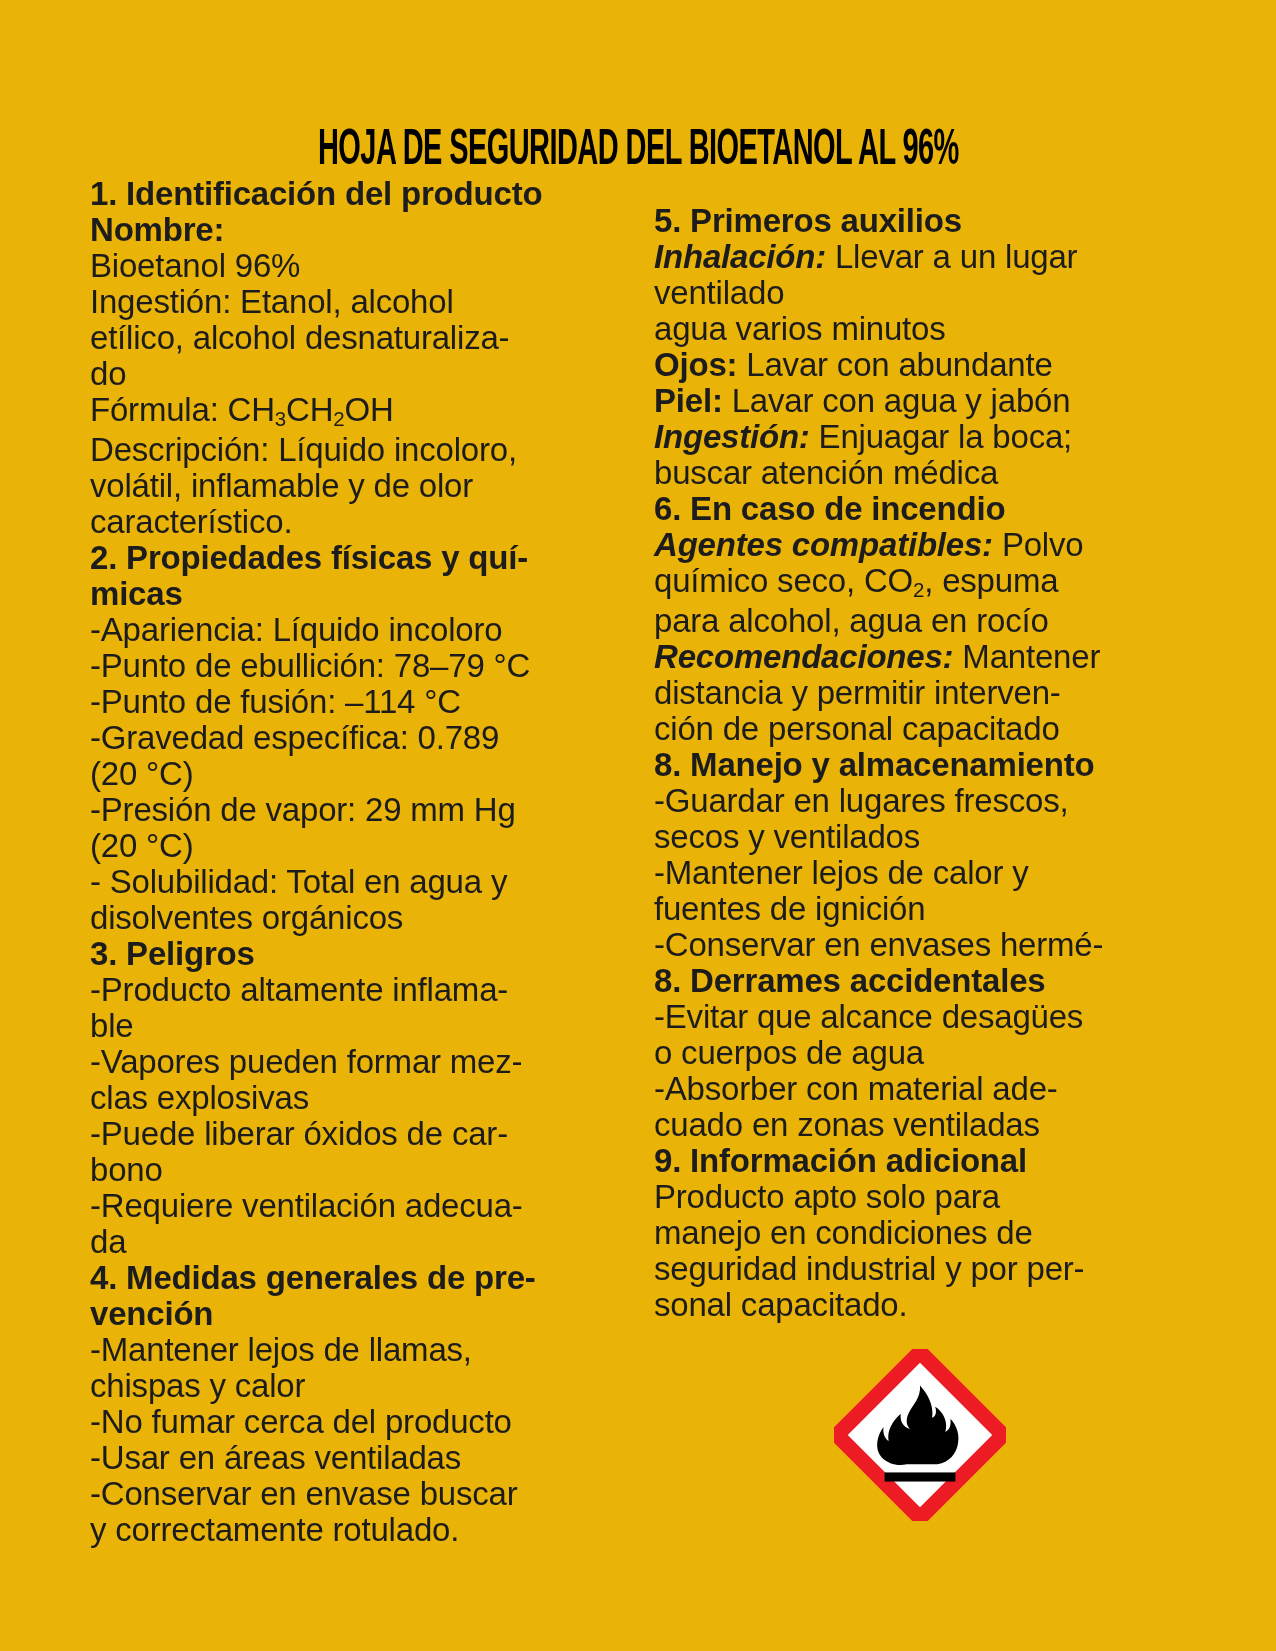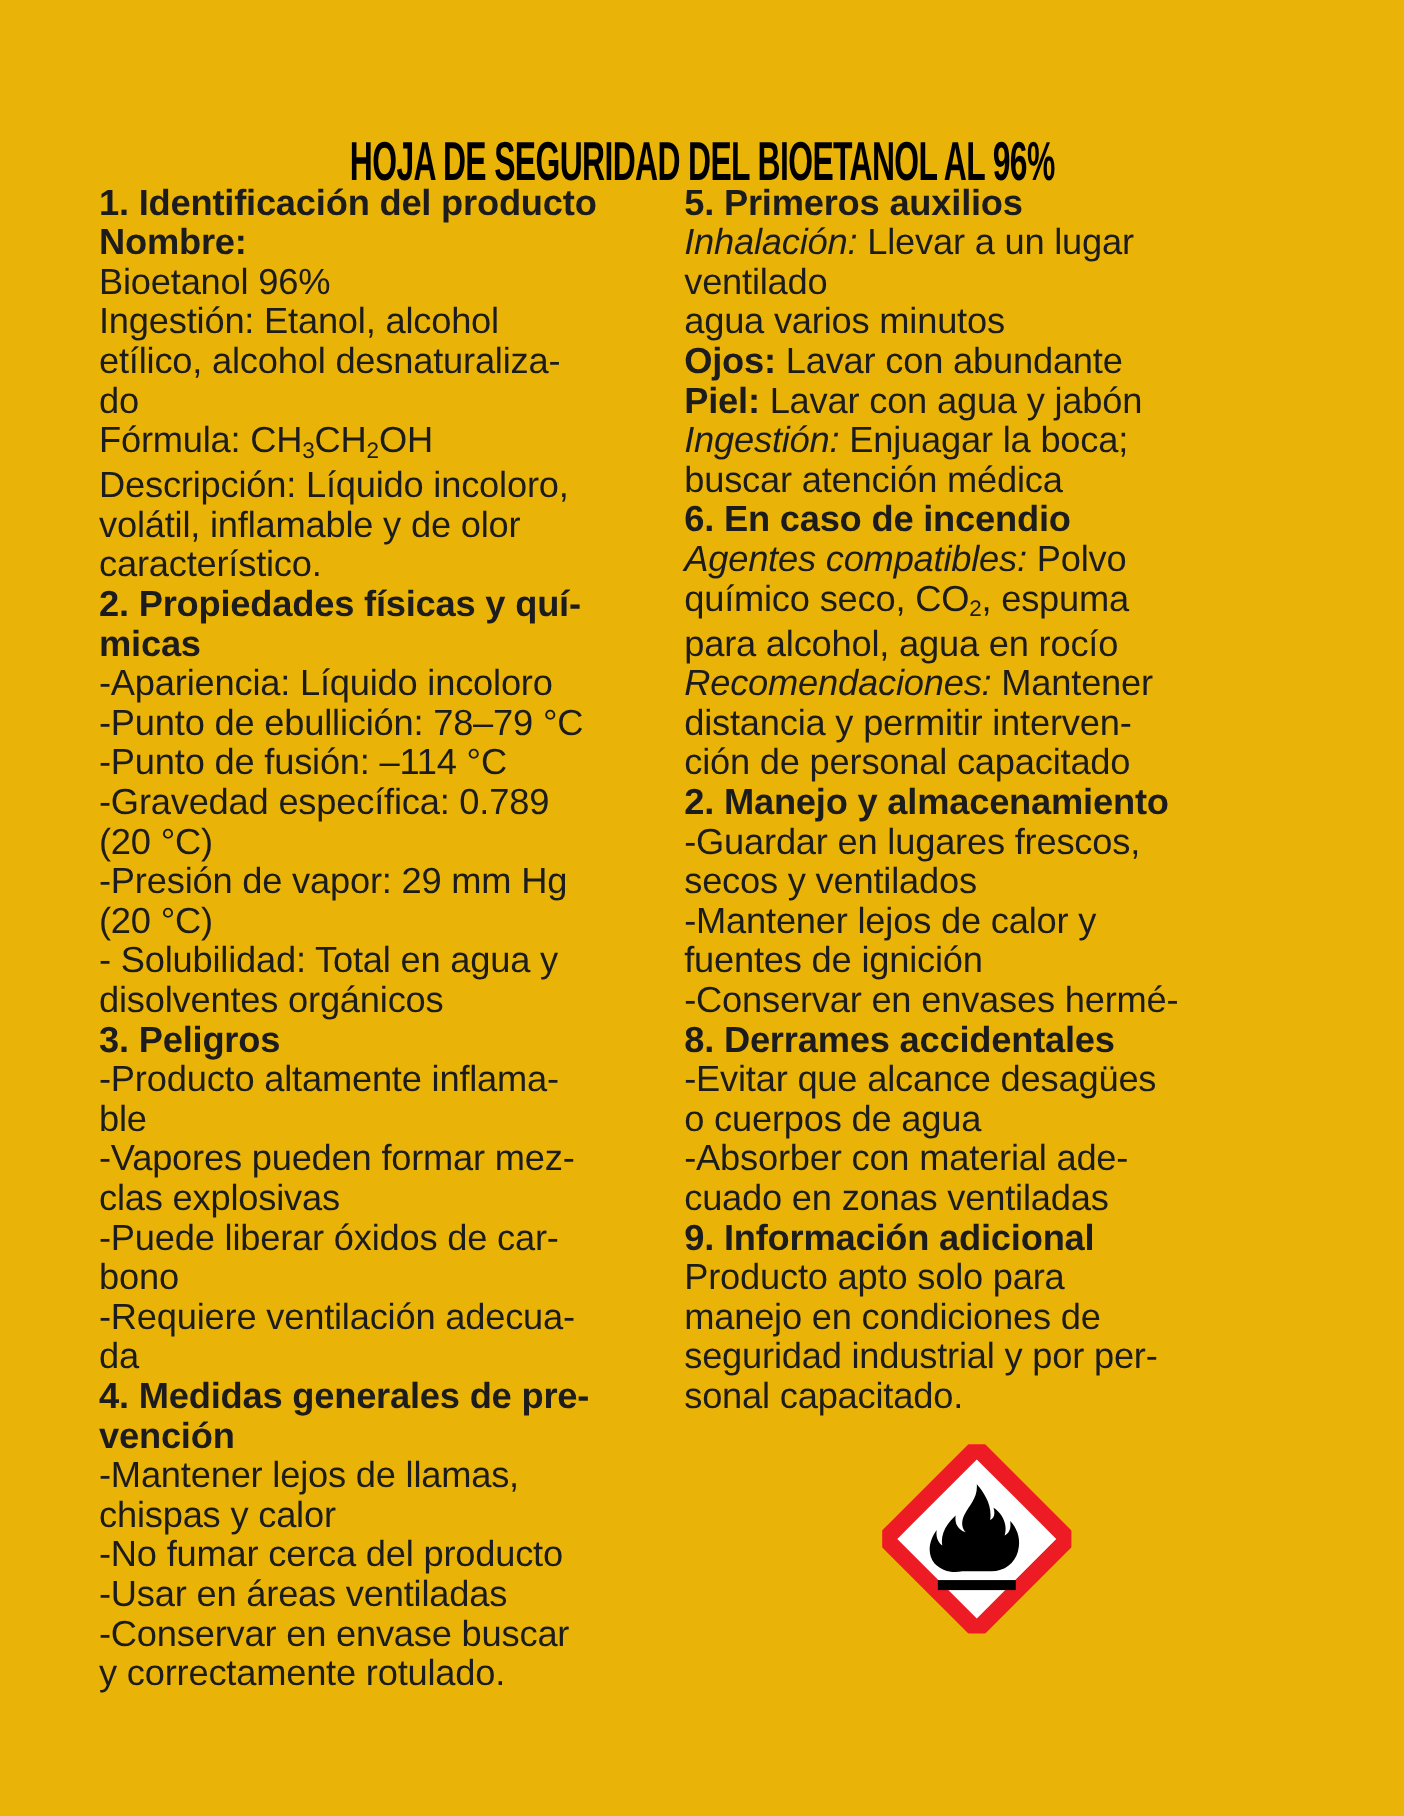--- a/index.html
+++ b/index.html
@@ -29,34 +29,36 @@
     line-height: 1;
   }
   .doc-title .squeeze {
     display: inline-block;
     transform: scaleX(0.58);
     transform-origin: center;
     letter-spacing: -1px;
   }
   .cols {
     position: absolute;
-    top: 166px;
+    top: 176px;
     left: 90px;
     width: 1096px;
     display: flex;
+    gap: 32px;
+    align-items: center;
   }
   .col {
     width: 532px;
     font-size: 33px;
     line-height: 36px;
     letter-spacing: -0.2px;
   }
   .line { white-space: nowrap; }
   .seg-b  { font-weight: bold; }
-  .seg-bi { font-weight: normal; font-style: italic; margin-top: 35px; }
+  .seg-bi { font-weight: bold; font-style: italic; margin-top: 35px; }
   .seg-sub {
     font-size: 0.62em;
     position: relative;
     top: 0.22em;
   }
   .pictogram {
     display: block;
     margin: 26px auto 0 auto;
   }
 </style>
@@ -118,21 +120,21 @@
         <div class="line"><span class="seg-b">Piel:</span><span> Lavar con agua y jabón</span></div>
         <div class="line"><span class="seg-bi">Ingestión:</span><span> Enjuagar la boca;</span></div>
         <div class="line"><span>buscar atención médica</span></div>
         <div class="line"><span class="seg-b">6. En caso de incendio</span></div>
         <div class="line"><span class="seg-bi">Agentes compatibles:</span><span> Polvo</span></div>
         <div class="line"><span>químico seco, CO</span><span class="seg-sub">2</span><span>, espuma</span></div>
         <div class="line"><span>para alcohol, agua en rocío</span></div>
         <div class="line"><span class="seg-bi">Recomendaciones:</span><span> Mantener</span></div>
         <div class="line"><span>distancia y permitir interven-</span></div>
         <div class="line"><span>ción de personal capacitado</span></div>
-        <div class="line"><span class="seg-b">2. Manejo y almacenamiento</span></div>
+        <div class="line"><span class="seg-b">8. Manejo y almacenamiento</span></div>
         <div class="line"><span>-Guardar en lugares frescos,</span></div>
         <div class="line"><span>secos y ventilados</span></div>
         <div class="line"><span>-Mantener lejos de calor y</span></div>
         <div class="line"><span>fuentes de ignición</span></div>
         <div class="line"><span>-Conservar en envases hermé-</span></div>
         <div class="line"><span class="seg-b">8. Derrames accidentales</span></div>
         <div class="line"><span>-Evitar que alcance desagües</span></div>
         <div class="line"><span>o cuerpos de agua</span></div>
         <div class="line"><span>-Absorber con material ade-</span></div>
         <div class="line"><span>cuado en zonas ventiladas</span></div>

